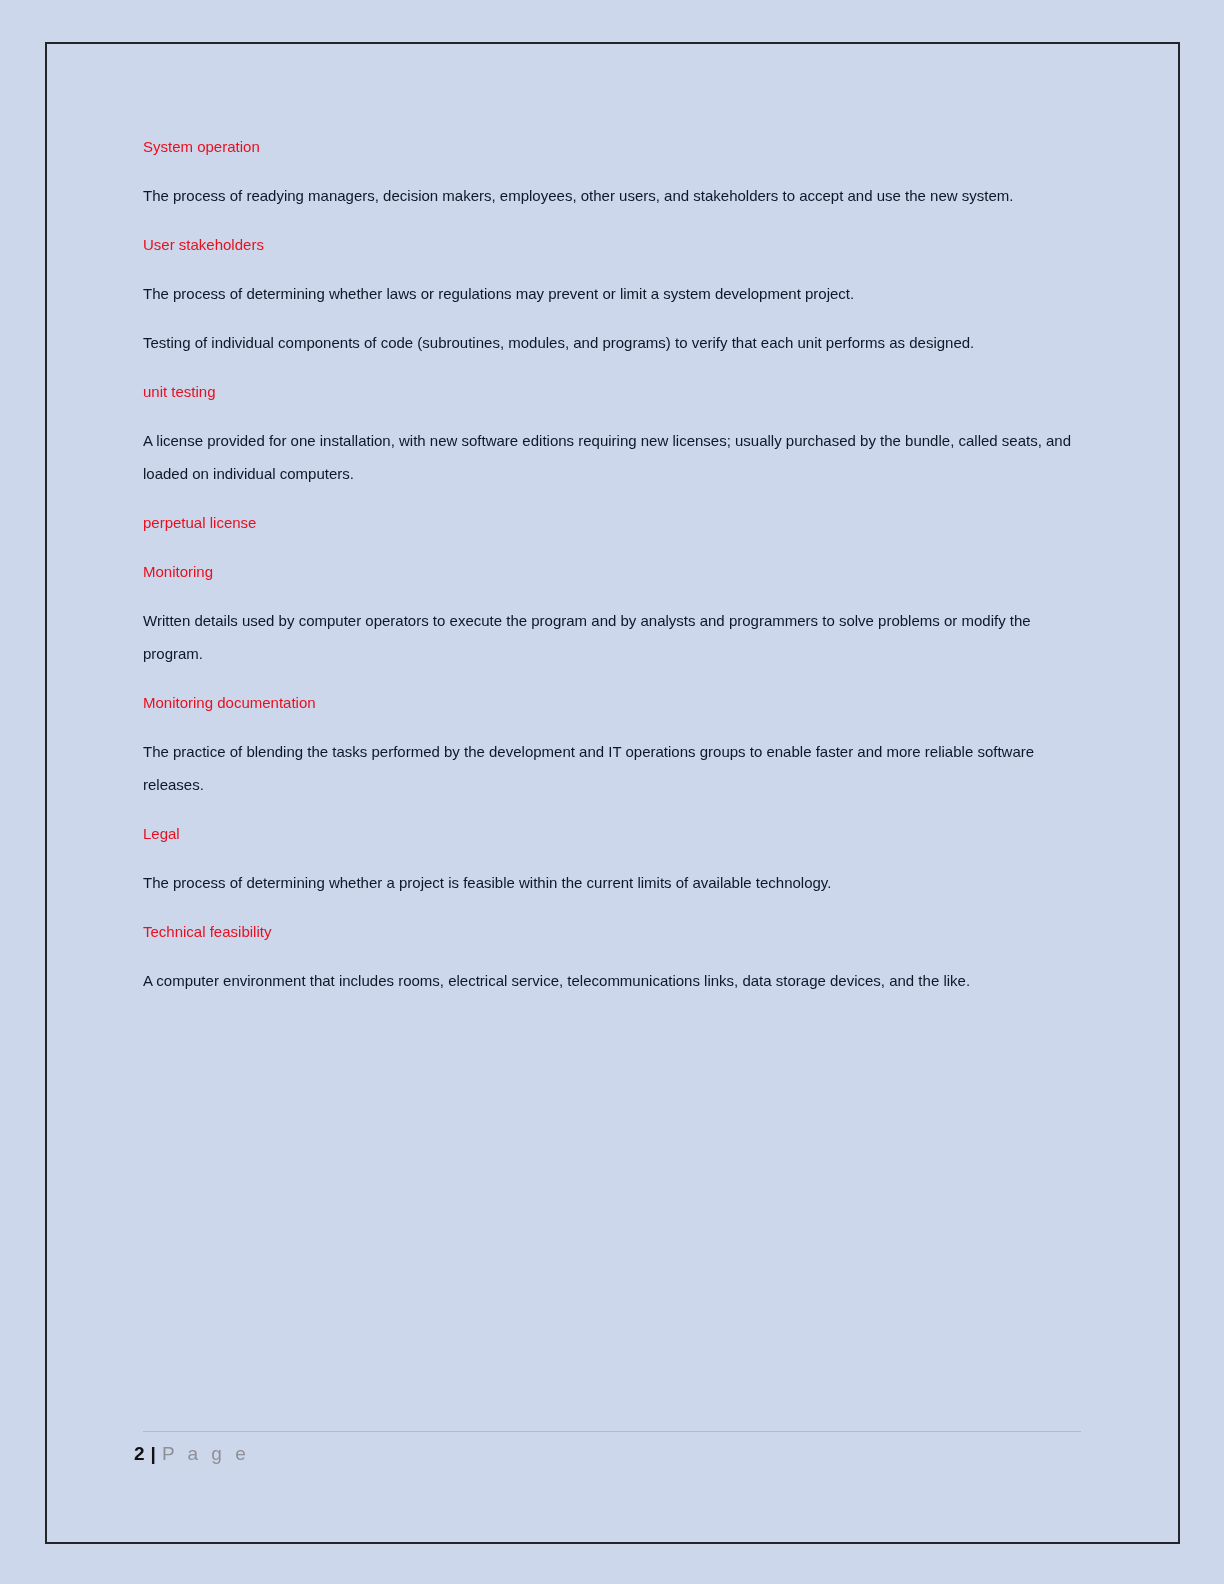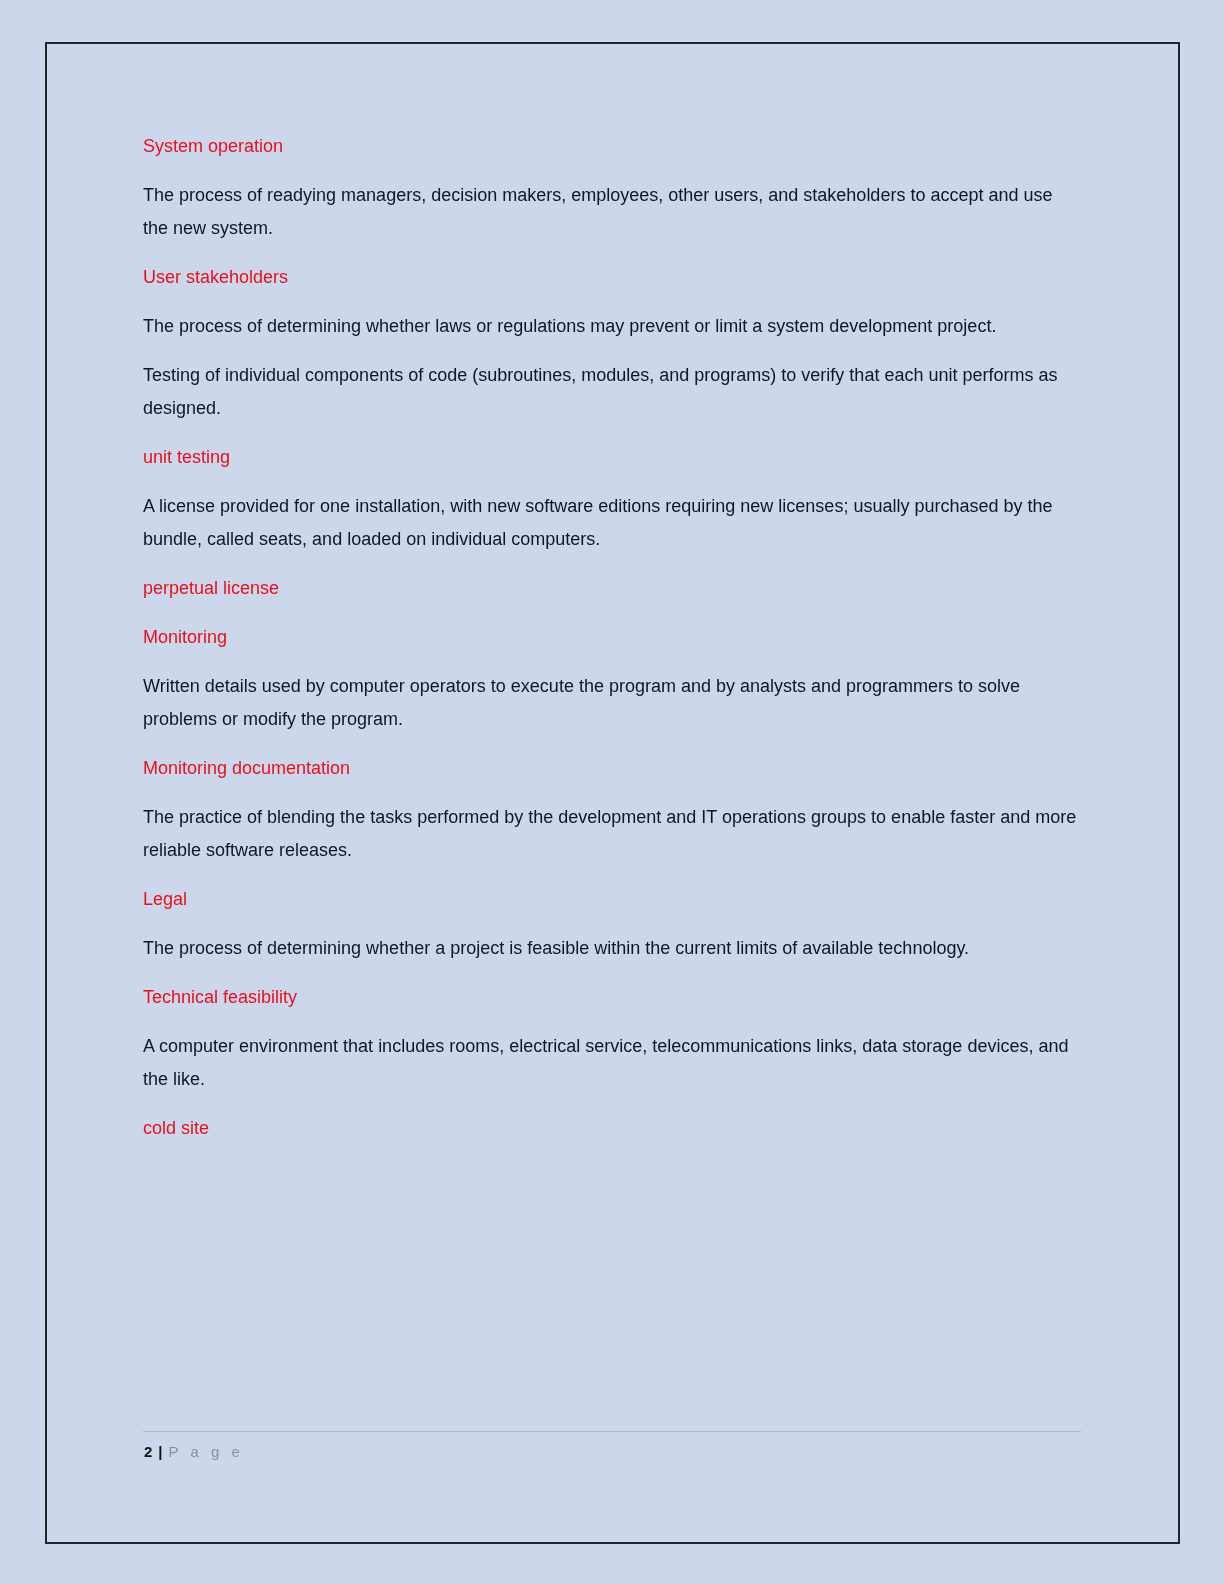--- a/index.html
+++ b/index.html
@@ -25,42 +25,42 @@
     pointer-events: none;
   }
   .content {
     position: absolute;
     left: 143px;
     top: 130px;
     width: 938px;
   }
   .content p {
     margin: 0 0 16px 0;
-    font-size: 18px;
+    font-size: 15px;
     line-height: 33px;
   }
   p.term {
     color: #e8101e;
   }
   p.def {
     color: #0f172a;
   }
   .footer-divider {
     position: absolute;
     left: 143px;
     top: 1431px;
     width: 938px;
     height: 0;
     border-top: 1px solid #b4b9c6;
   }
   .footer {
     position: absolute;
-    left: 144px;
+    left: 134px;
     top: 1443px;
-    font-size: 15px;
+    font-size: 19px;
     color: #1c1c1c;
   }
   .footer .page-number {
     font-weight: bold;
     color: #111;
   }
   .footer .separator {
     font-weight: bold;
     color: #111;
     margin: 0 6px;
@@ -86,21 +86,20 @@
     <p class="def">A license provided for one installation, with new software editions requiring new licenses; usually purchased by the bundle, called seats, and loaded on individual computers.</p>
     <p class="term">perpetual license</p>
     <p class="term">Monitoring</p>
     <p class="def">Written details used by computer operators to execute the program and by analysts and programmers to solve problems or modify the program.</p>
     <p class="term">Monitoring documentation</p>
     <p class="def">The practice of blending the tasks performed by the development and IT operations groups to enable faster and more reliable software releases.</p>
     <p class="term">Legal</p>
     <p class="def">The process of determining whether a project is feasible within the current limits of available technology.</p>
     <p class="term">Technical feasibility</p>
     <p class="def">A computer environment that includes rooms, electrical service, telecommunications links, data storage devices, and the like.</p>
-    <p class="term">cold site</p>
   </div>
 
   <div class="footer-divider"></div>
 
   <div class="footer">
     <span class="page-number">2</span><span class="separator">|</span><span class="page-label">P a g e</span>
   </div>
 </div>
 
 </body></html>

